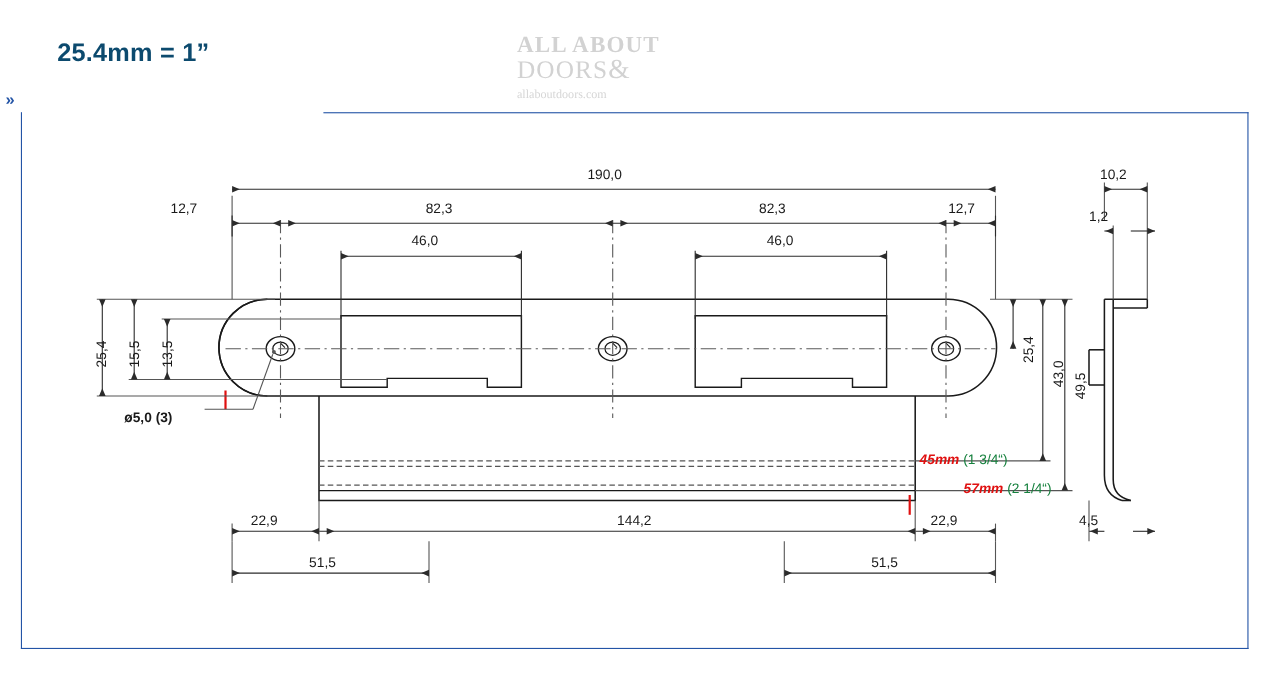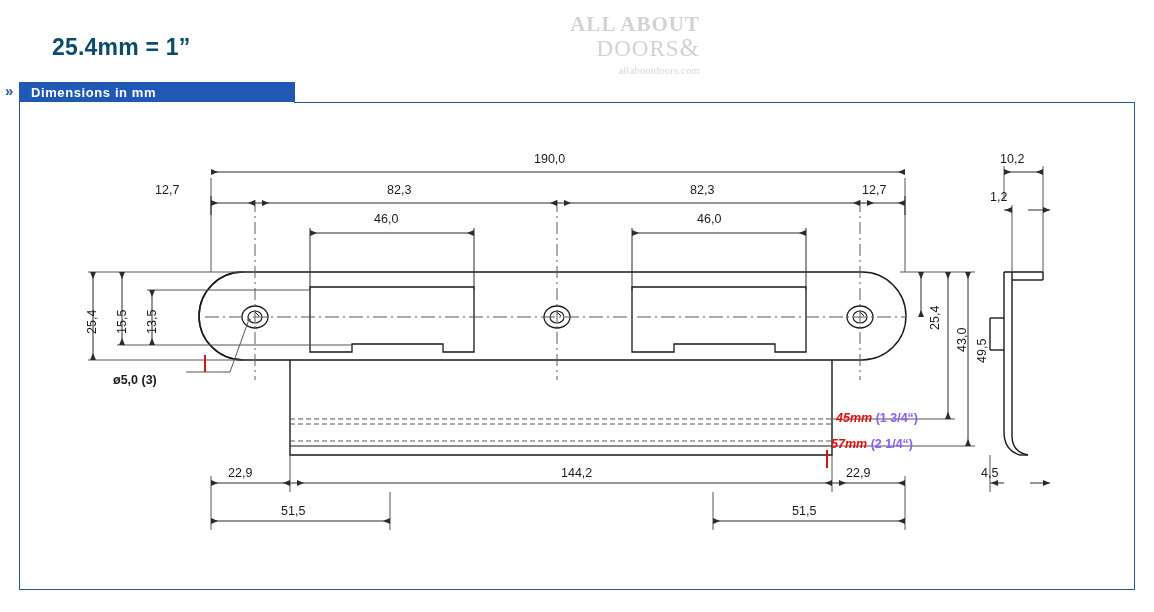--- a/index.html
+++ b/index.html
@@ -26,23 +26,23 @@
     left: 52px;
     top: 34px;
     font-size: 23px;
     font-weight: bold;
     color: #0c4a6e;
     letter-spacing: 0.2px;
   }
   .watermark {
     position: absolute;
     left: 470px;
-    top: 12px;
+    top: 28px;
     width: 230px;
-    text-align: right;
+    text-align: left;
     color: #d2d2d2;
     user-select: none;
   }
   .wm-l1 { font-size: 21px; font-weight: bold; letter-spacing: 1px; font-family: "Liberation Serif", serif;}
   .wm-l2 { font-size: 23px; font-weight: normal; letter-spacing: 1px; font-family: "Liberation Serif", serif; margin-top: -3px;}
   .wm-l3 { font-size: 21px; font-weight: bold; letter-spacing: 1px; font-family: "Liberation Serif", serif; margin-top: -3px;}
   .wm-l4 { font-size: 11px; margin-top: 2px; font-family: "Liberation Serif", serif; color:#d6d6d6;}
   .wm-amp { font-size: 25px; }
 
   .chev {
@@ -97,23 +97,23 @@
   .lbl-rot {
     transform-origin: 0 0;
     transform: rotate(-90deg);
   }
   .red {
     color: #e01010;
     font-style: italic;
     font-weight: bold;
   }
   .blk-after {
-    color: #8b5cf6;
+    color: #15803d;
     font-style: normal;
-    font-weight: bold;
+    font-weight: normal;
   }
   .arrow {
     position: absolute;
     width: 0; height: 0;
   }
   .ar-l { border-top: 3px solid transparent; border-bottom: 3px solid transparent; border-right: 7px solid #2b2b2b; }
   .ar-r { border-top: 3px solid transparent; border-bottom: 3px solid transparent; border-left: 7px solid #2b2b2b; }
   .ar-u { border-left: 3px solid transparent; border-right: 3px solid transparent; border-bottom: 7px solid #2b2b2b; }
   .ar-d { border-left: 3px solid transparent; border-right: 3px solid transparent; border-top: 7px solid #2b2b2b; }
   svg.draw { position: absolute; left: 0; top: 0; width: 1154px; height: 612px; overflow: visible; }
@@ -127,23 +127,20 @@
 
   <div class="watermark">
     <div class="wm-l1">ALL ABOUT</div>
     <div class="wm-l2">
       <span>DOORS</span><span class="wm-amp">&amp;</span>
     </div>
     <div class="wm-l4">allaboutdoors.com</div>
   </div>
 
   <div class="chev">»</div>
-  <div class="title-bar">
-    <span>Dimensions in  mm</span>
-  </div>
   <div class="frame"></div>
   <div class="frame-top-right"></div>
 
   <svg class="draw" viewBox="0 0 1154 612">
     <g fill="none" stroke="#1a1a1a" stroke-width="1.3">
 
       <path d="M 243,272 L 862,272 A 44,44 0 0 1 862,360 L 290,360 L 290,455 L 832,455 L 832,360
                L 243,360 A 44,44 0 0 1 243,272 Z" stroke-width="1.4"></path>
     </g>
 
@@ -353,21 +350,21 @@
   <div class="lbl" style="left:561px; top:466px;">144,2</div>
   <div class="lbl" style="left:846px; top:466px;">22,9</div>
 
   <div class="lbl" style="left:281px; top:504px;">51,5</div>
   <div class="lbl" style="left:792px; top:504px;">51,5</div>
 
   <div class="lbl" style="left:836px; top:411px;">
     <span class="red">45mm</span>
     <span class="blk-after">(1 3/4“)</span>
   </div>
-  <div class="lbl" style="left:831px; top:437px;">
+  <div class="lbl" style="left:876px; top:437px;">
     <span class="red">57mm</span>
     <span class="blk-after">(2 1/4“)</span>
   </div>
 
   <div class="lbl" style="left:1000px; top:152px;">10,2</div>
   <div class="lbl" style="left:990px; top:190px;">1,2</div>
   <div class="lbl" style="left:981px; top:466px;">4,5</div>
 
 </div>
 

